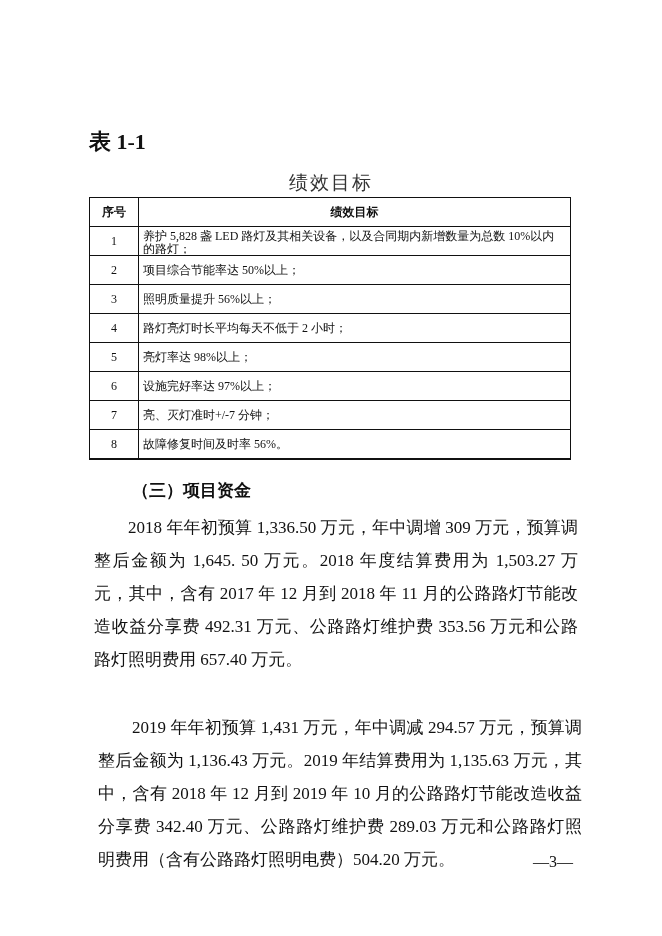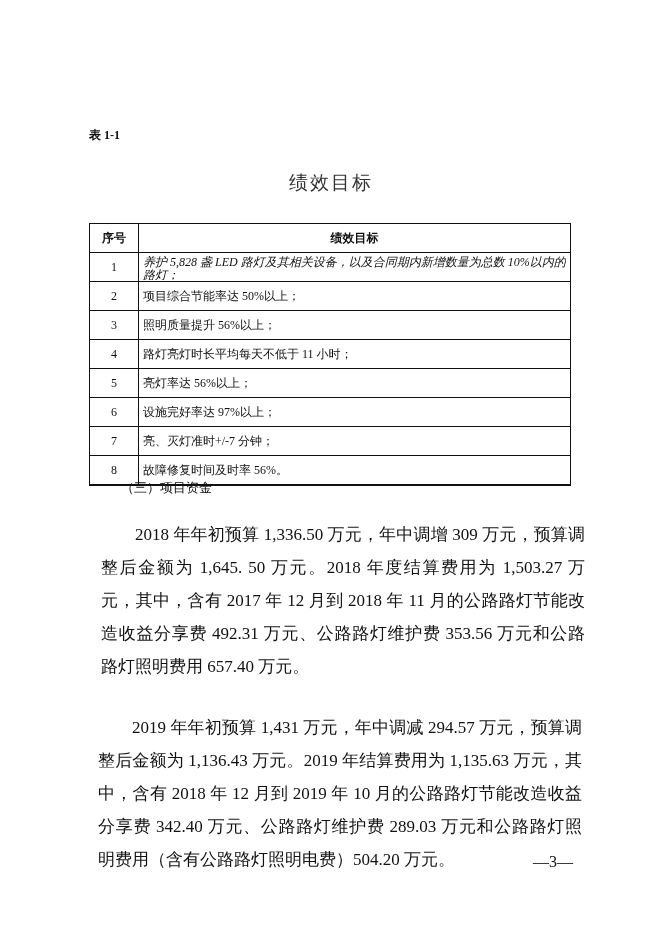--- a/index.html
+++ b/index.html
@@ -1,31 +1,31 @@
 <!DOCTYPE html>
 <html><head>
 <meta charset="utf-8">
 <style>
   html, body { margin: 0; padding: 0; background: #ffffff; }
   body { width: 662px; height: 936px; position: relative; overflow: hidden;
          font-family: "Liberation Serif", "DejaVu Serif", serif; color: #111; }
-  .table-label { position: absolute; left: 89px; top: 127px; font-size: 12px; font-weight: bold; }
+  .table-label { position: absolute; left: 89px; top: 127px; font-size: 22px; font-weight: bold; }
   .table-title { position: absolute; left: 0; width: 662px; top: 170px; text-align: center;
                  font-size: 19px; letter-spacing: 2px; color: #333; font-family: "DejaVu Sans", sans-serif; font-weight: 300; }
-  table.goals { position: absolute; left: 89px; top: 223px; width: 482px; border-collapse: collapse;
+  table.goals { position: absolute; left: 89px; top: 197px; width: 482px; border-collapse: collapse;
                 font-size: 12px; }
   table.goals td, table.goals th { border: 1px solid #111; padding: 0 4px; height: 28px; vertical-align: middle; }
   table.goals th { font-weight: bold; height: 28px; font-family: "DejaVu Sans", sans-serif; font-size: 12px; }
   table.goals tr:last-child td { border-bottom: 2px solid #111; }
   table.goals .col-seq { width: 40px; text-align: center; }
   table.goals td.goal { text-align: left; line-height: 13px; }
   table.goals tr.r1 td { height: 26px; }
   table.goals tr.r1 td.goal { overflow: hidden; padding-top: 2px; }
-  .goal-clip { display: block; height: 24px; overflow: hidden; font-style: italic; }
-  .sec-heading { position: absolute; left: 121px; top: 479px; font-size: 13px; }
+  .goal-clip { display: block; height: 24px; overflow: hidden; }
+  .sec-heading { position: absolute; left: 132px; top: 479px; font-size: 17px; font-weight: bold; }
   .para { position: absolute; left: 89px; width: 484px; font-size: 17px; line-height: 33px;
           text-indent: 34px; text-align: justify; }
   .p1 { top: 506px; }
   .p2 { top: 702px; }
   .page-num { position: absolute; left: 533px; top: 853px; font-size: 16px; }
 </style>
 </head>
 <body>
 
 <div>
@@ -49,39 +49,39 @@
       <tr>
         <td class="col-seq">2</td>
         <td class="goal">项目综合节能率达 50%以上；</td>
       </tr>
       <tr>
         <td class="col-seq">3</td>
         <td class="goal">照明质量提升 56%以上；</td>
       </tr>
       <tr>
         <td class="col-seq">4</td>
-        <td class="goal">路灯亮灯时长平均每天不低于 11 小时；</td>
+        <td class="goal">路灯亮灯时长平均每天不低于 2 小时；</td>
       </tr>
       <tr>
         <td class="col-seq">5</td>
-        <td class="goal">亮灯率达 56%以上；</td>
+        <td class="goal">亮灯率达 98%以上；</td>
       </tr>
       <tr>
         <td class="col-seq">6</td>
         <td class="goal">设施完好率达 97%以上；</td>
       </tr>
       <tr>
         <td class="col-seq">7</td>
         <td class="goal">亮、灭灯准时+/-7 分钟；</td>
       </tr>
       <tr>
         <td class="col-seq">8</td>
         <td class="goal">故障修复时间及时率 56%。</td>
       </tr>
     </tbody>
   </table>
 
   <div class="sec-heading">（三）项目资金</div>
-  <p class="para p1" style="margin:12px;">2018 年年初预算 1,336.50 万元，年中调增 309 万元，预算调整后金额为 1,645. 50 万元。2018 年度结算费用为 1,503.27 万元，其中，含有 2017 年 12 月到 2018 年 11 月的公路路灯节能改造收益分享费 492.31 万元、公路路灯维护费 353.56 万元和公路路灯照明费用 657.40 万元。</p>
+  <p class="para p1" style="margin:5px;">2018 年年初预算 1,336.50 万元，年中调增 309 万元，预算调整后金额为 1,645. 50 万元。2018 年度结算费用为 1,503.27 万元，其中，含有 2017 年 12 月到 2018 年 11 月的公路路灯节能改造收益分享费 492.31 万元、公路路灯维护费 353.56 万元和公路路灯照明费用 657.40 万元。</p>
   <p class="para p2" style="margin:9px;">2019 年年初预算 1,431 万元，年中调减 294.57 万元，预算调整后金额为 1,136.43 万元。2019 年结算费用为 1,135.63 万元，其中，含有 2018 年 12 月到 2019 年 10 月的公路路灯节能改造收益分享费 342.40 万元、公路路灯维护费 289.03 万元和公路路灯照明费用（含有公路路灯照明电费）504.20 万元。</p>
 
   <div class="page-num">—3—</div>
 </div>
 
 </body></html>

